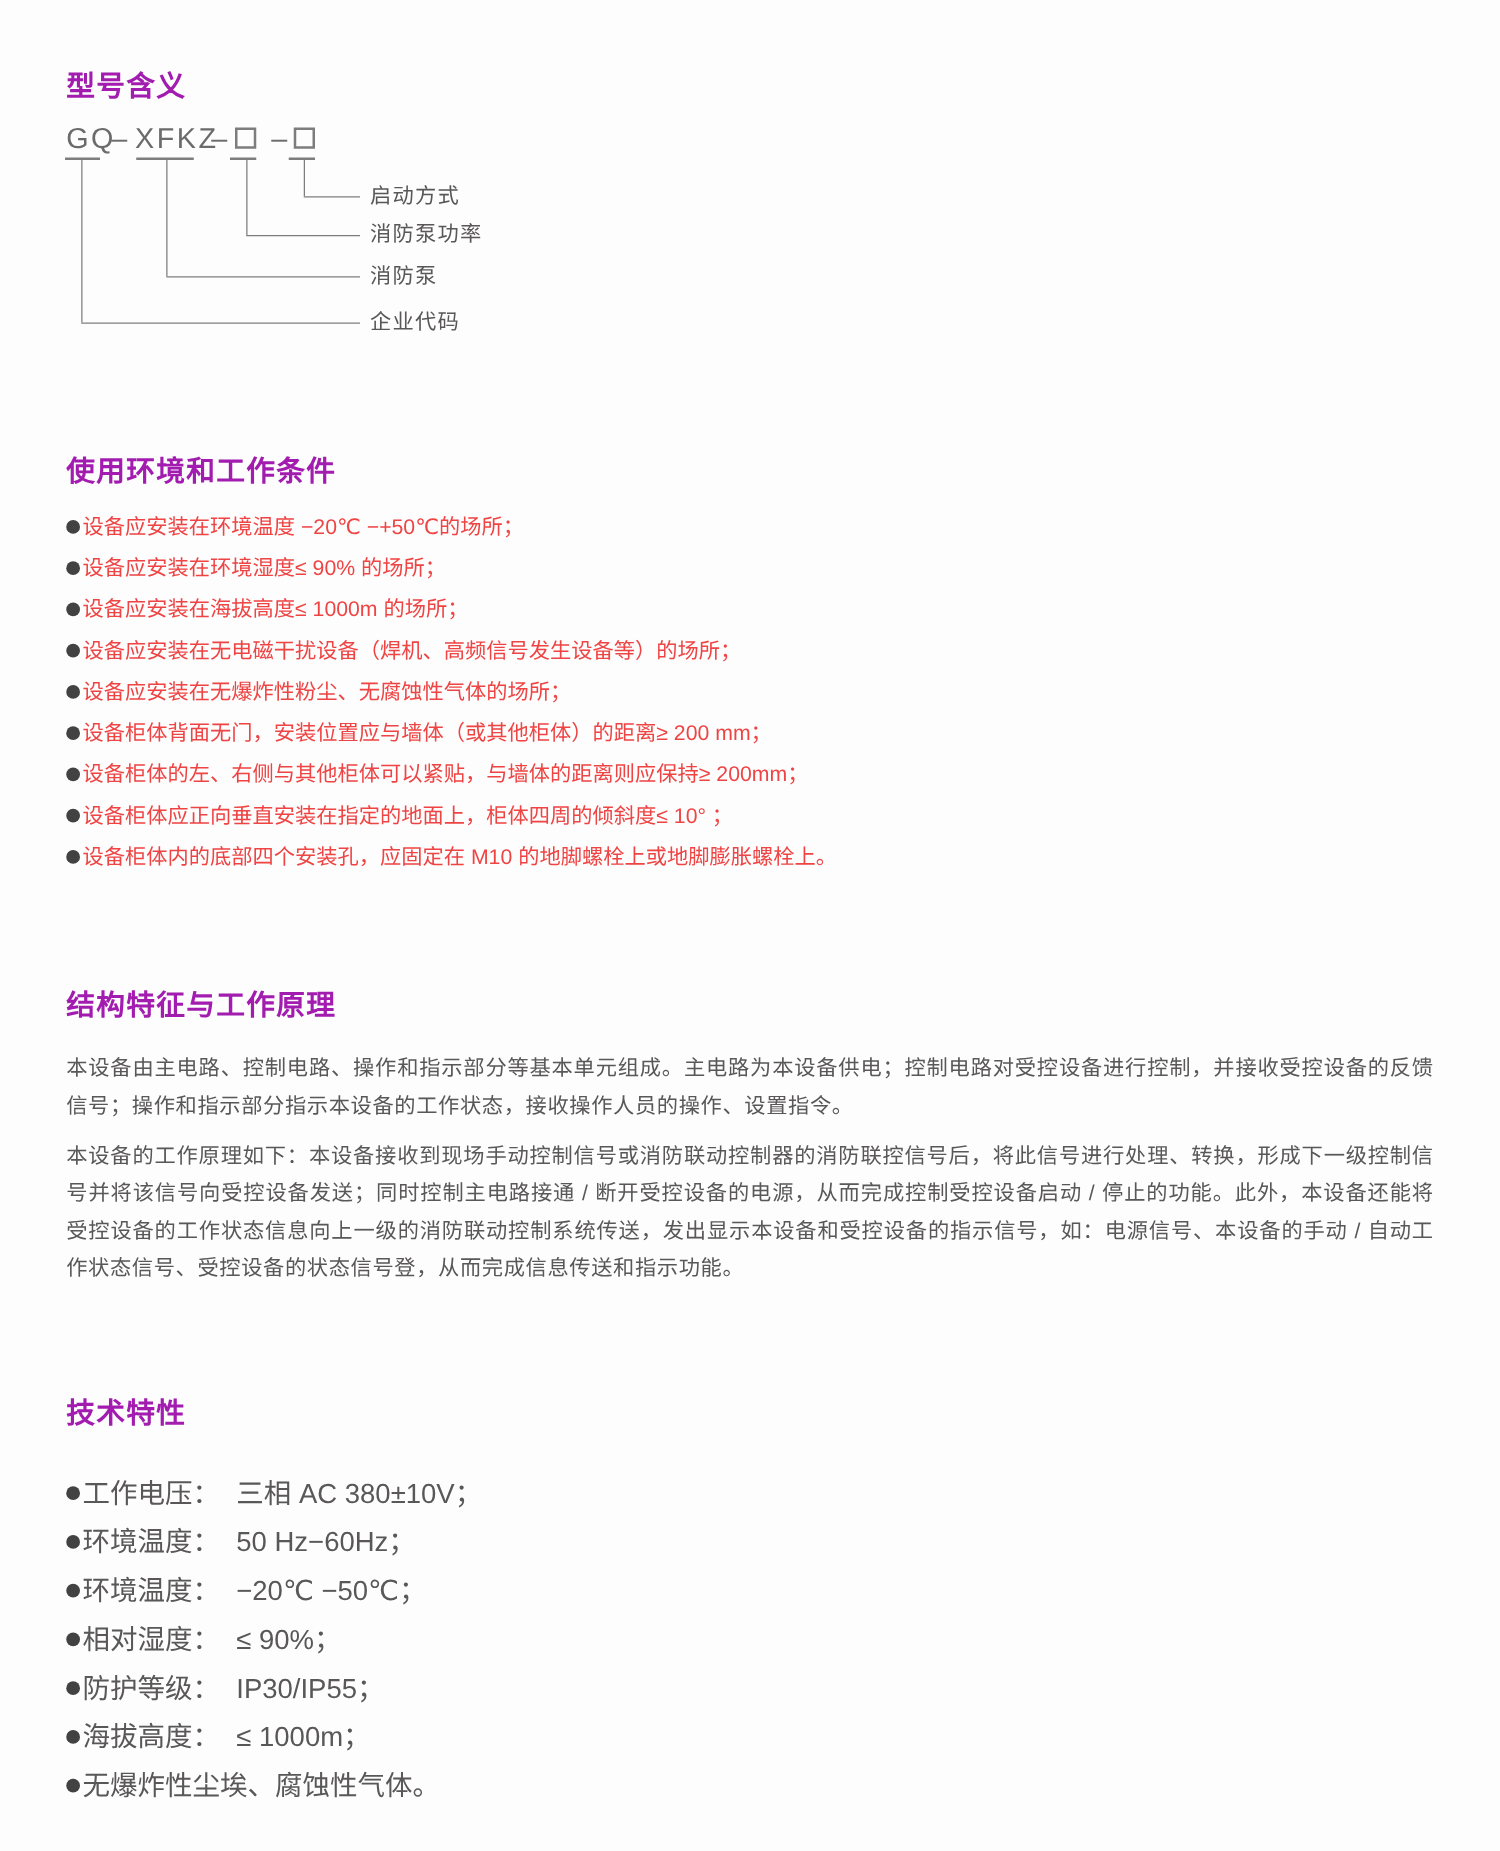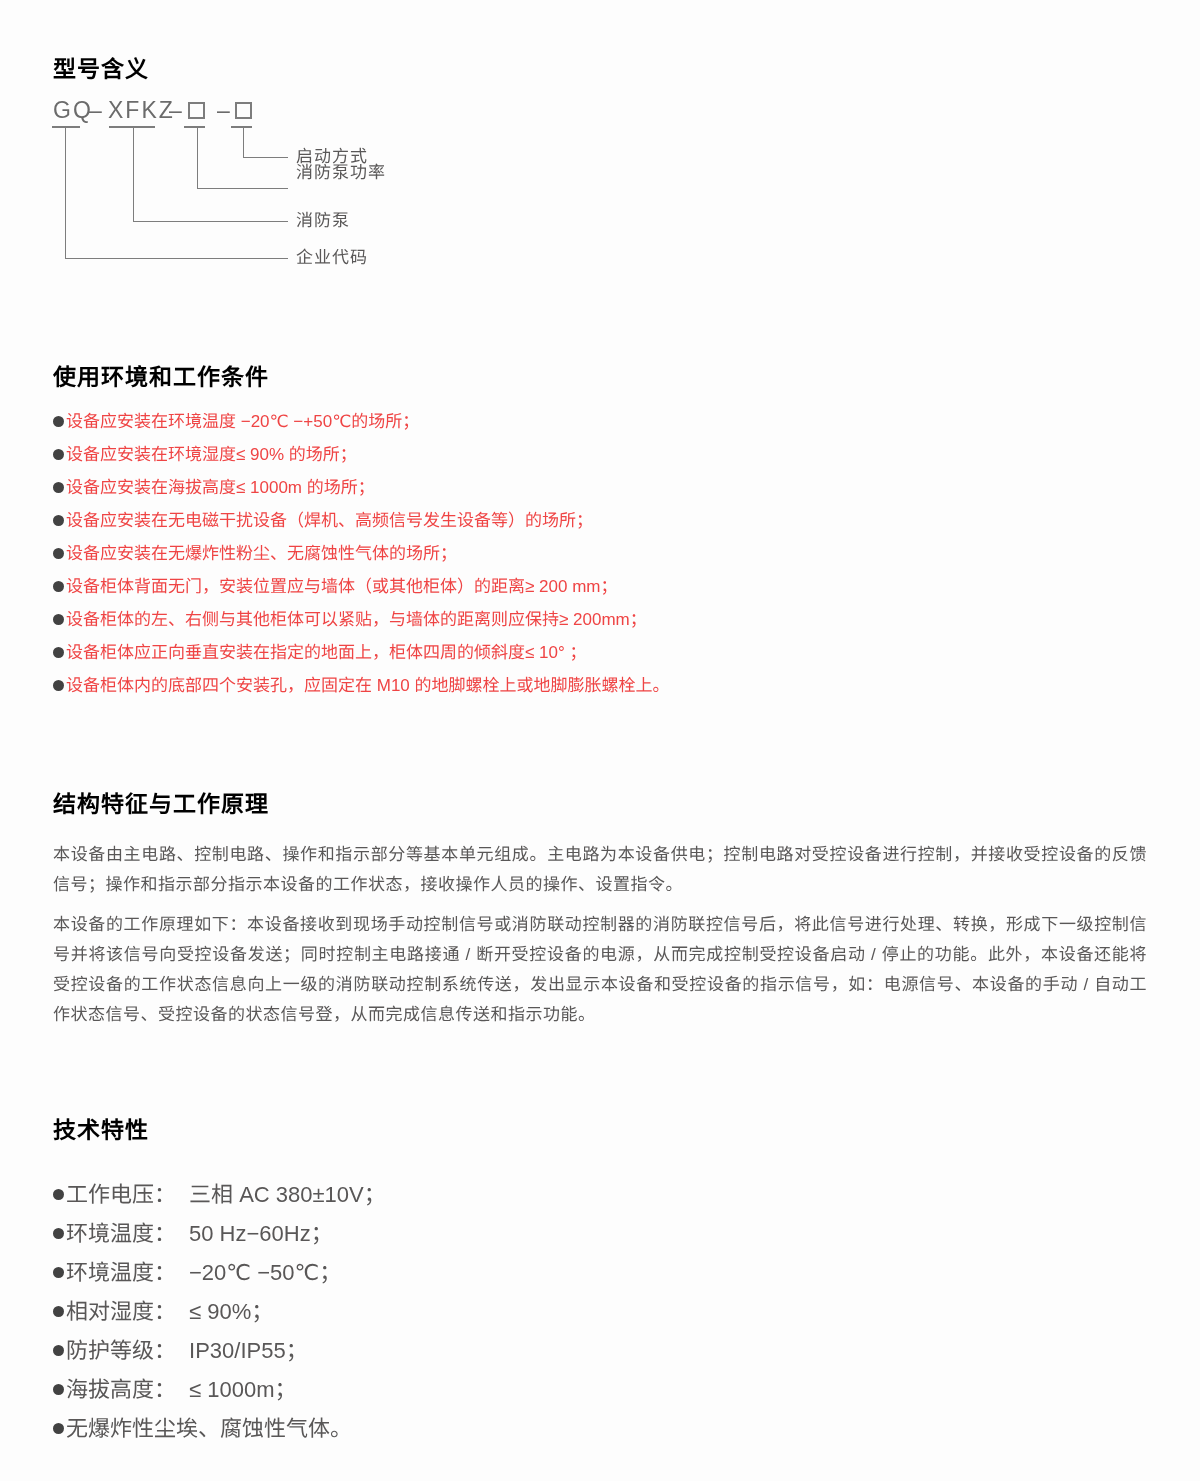--- a/index.html
+++ b/index.html
@@ -15,21 +15,21 @@
   .page {
     position: relative;
     width: 1200px;
     height: 1481px;
     padding: 55px 53px 0 53px;
     box-sizing: border-box;
   }
   .section-title {
     font-size: 23px;
     font-weight: bold;
-    color: #000000;
+    color: #a21caf;
     margin: 0;
     line-height: 28px;
     letter-spacing: 1px;
   }
 
   
   .diagram {
     position: relative;
     height: 175px;
     margin-top: 15px;
@@ -90,21 +90,21 @@
   .callout-label {
     position: absolute;
     left: 243px;
     font-size: 17px;
     line-height: 18px;
     color: #595757;
     white-space: nowrap;
     letter-spacing: 1px;
   }
   .lb-0 { top: 50px; }
-  .lb-1 { top: 66px; }
+  .lb-1 { top: 81px; }
   .lb-2 { top: 114px; }
   .lb-3 { top: 151px; }
 
   
   .sec-environment { margin-top: 90px; }
   .sec-structure   { margin-top: 96px; }
   .sec-technical   { margin-top: 86px; }
 
   
   .bullet-list { margin-top: 22px; }

